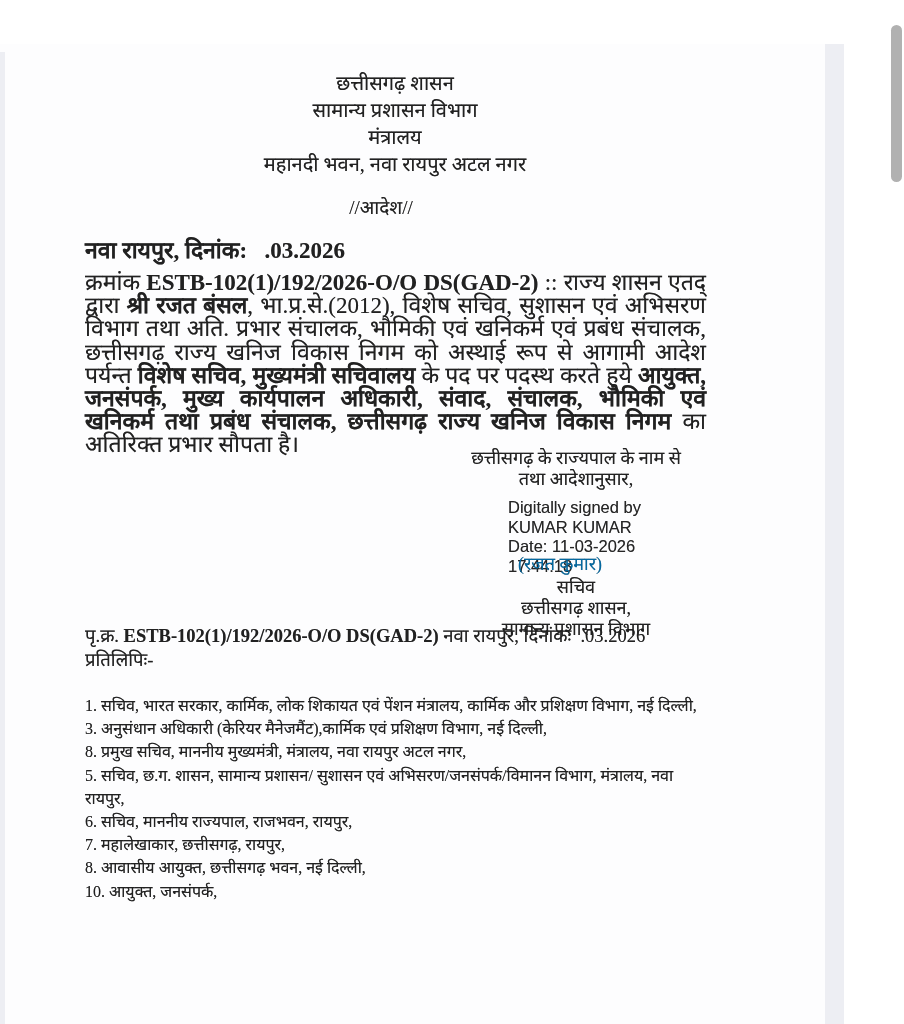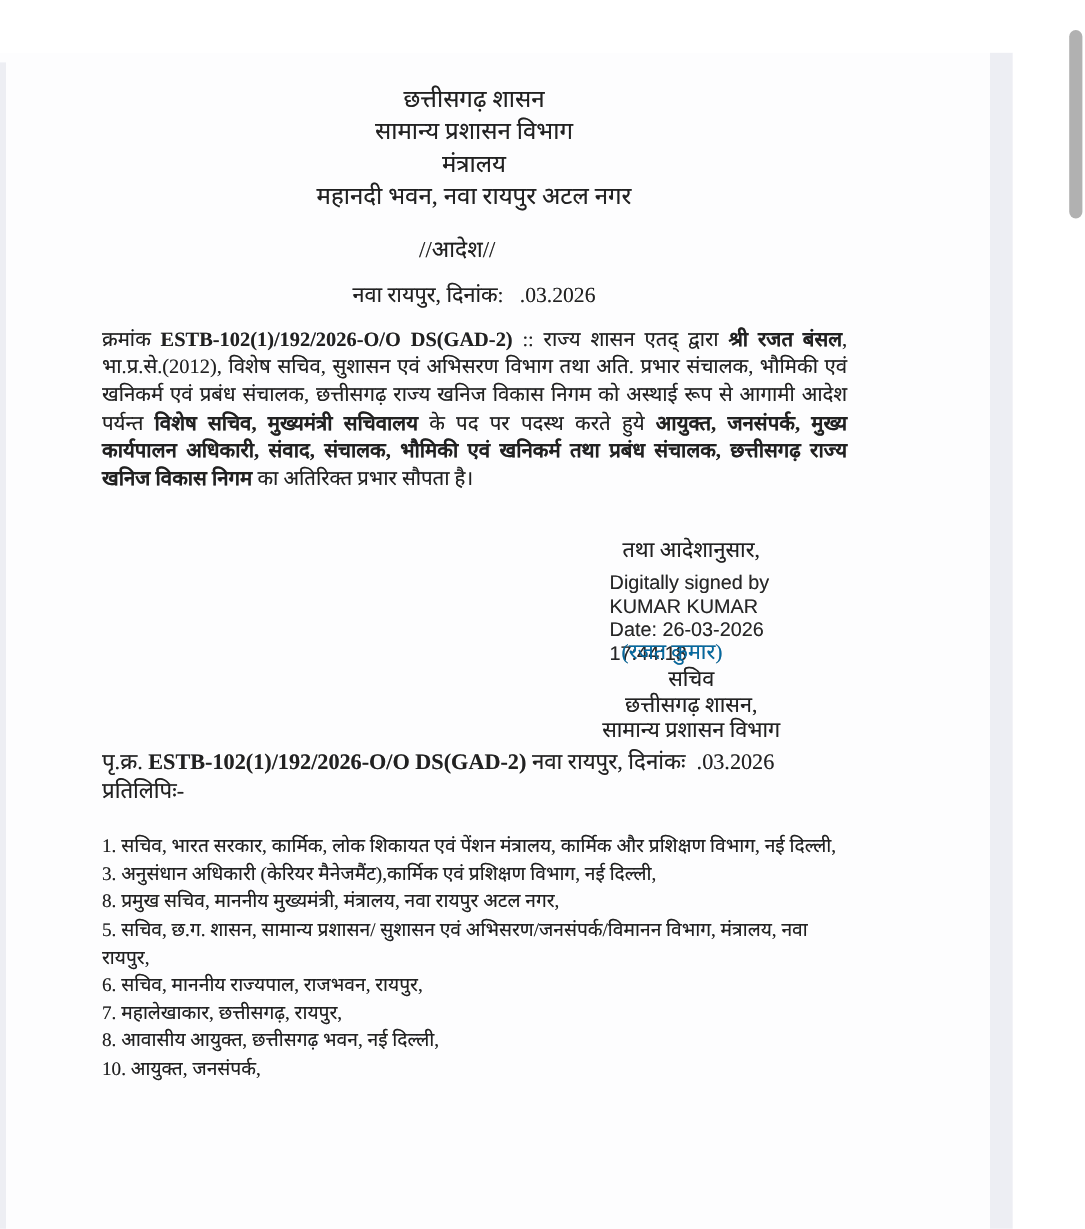--- a/index.html
+++ b/index.html
@@ -15,25 +15,25 @@
     background:#fdfdfe;
   }
   .edge-left{position:absolute;left:0;top:8px;width:5px;height:1016px;background:#edeef3;}
   .edge-right{position:absolute;left:825px;top:0;width:19px;height:1024px;background:#edeef3;}
   .doc-text{ text-shadow:0 0 .55px rgba(30,30,30,.45);margin-top:44px; }
 
   .hdr{position:absolute;left:85px;top:26px;width:620px;text-align:center;
        font-size:20px;line-height:27px;}
   .order-title{position:absolute;left:71px;top:150px;width:620px;text-align:center;
        font-size:19px;}
-  .dateline{position:absolute;left:85px;top:189px;width:620px;text-align:center;
-       font-size:18px;}
+  .dateline{position:absolute;left:85px;top:189px;width:620px;text-align:left;
+       font-size:23px;font-weight:bold;}
 
   .body-par{position:absolute;left:85px;top:227px;width:621px;
-       font-size:17px;line-height:23.2px;text-align:justify;margin:0;}
+       font-size:23px;line-height:23.2px;text-align:justify;margin:0;}
   .body-par .b{font-weight:700;}
 
   .sig-wrap{position:absolute;left:440px;top:404px;width:272px;text-align:center;
        font-size:18px;line-height:21px;}
   .digital{
        font-family:"Liberation Sans","DejaVu Sans",sans-serif;
        font-size:16.5px;line-height:19.5px;text-align:left;
        padding-left:68px;margin-top:8px;color:#262626;
   }
   .overlap-row{position:relative;height:20px;}
@@ -69,25 +69,26 @@
     <div>महानदी भवन, नवा रायपुर अटल नगर</div>
   </div>
 
   <div class="order-title">//आदेश//</div>
 
   <div class="dateline">नवा रायपुर, दिनांक:&nbsp;&nbsp;&nbsp;.03.2026</div>
 
   <p class="body-par"><span>क्रमांक </span><span class="b">ESTB-102(1)/192/2026-O/O DS(GAD-2)</span><span> :: राज्य शासन एतद् द्वारा </span><span class="b">श्री रजत बंसल</span><span>, भा.प्र.से.(2012), विशेष सचिव, सुशासन एवं अभिसरण विभाग तथा अति. प्रभार संचालक, भौमिकी एवं खनिकर्म एवं प्रबंध संचालक, छत्तीसगढ़ राज्य खनिज विकास निगम को अस्थाई रूप से आगामी आदेश पर्यन्त </span><span class="b">विशेष सचिव, मुख्यमंत्री सचिवालय</span><span> के पद पर पदस्थ करते हुये </span><span class="b">आयुक्त, जनसंपर्क, मुख्य कार्यपालन अधिकारी, संवाद, संचालक, भौमिकी एवं खनिकर्म तथा प्रबंध संचालक, छत्तीसगढ़ राज्य खनिज विकास निगम</span><span> का अतिरिक्त प्रभार सौपता है।</span></p>
 
   <div class="sig-wrap">
+    <div>छत्तीसगढ़ के राज्यपाल के नाम से</div>
     <div>तथा आदेशानुसार,</div>
     <div class="digital">
       <div>Digitally signed by</div>
       <div>KUMAR KUMAR</div>
-      <div>Date: 26-03-2026</div>
+      <div>Date: 11-03-2026</div>
       <div class="overlap-row">
         <span>17:44:18</span>
         <span class="sig-name">(रजत कुमार)</span>
       </div>
     </div>
     <div>सचिव</div>
     <div>छत्तीसगढ़ शासन,</div>
     <div>सामान्य प्रशासन विभाग</div>
   </div>
 

